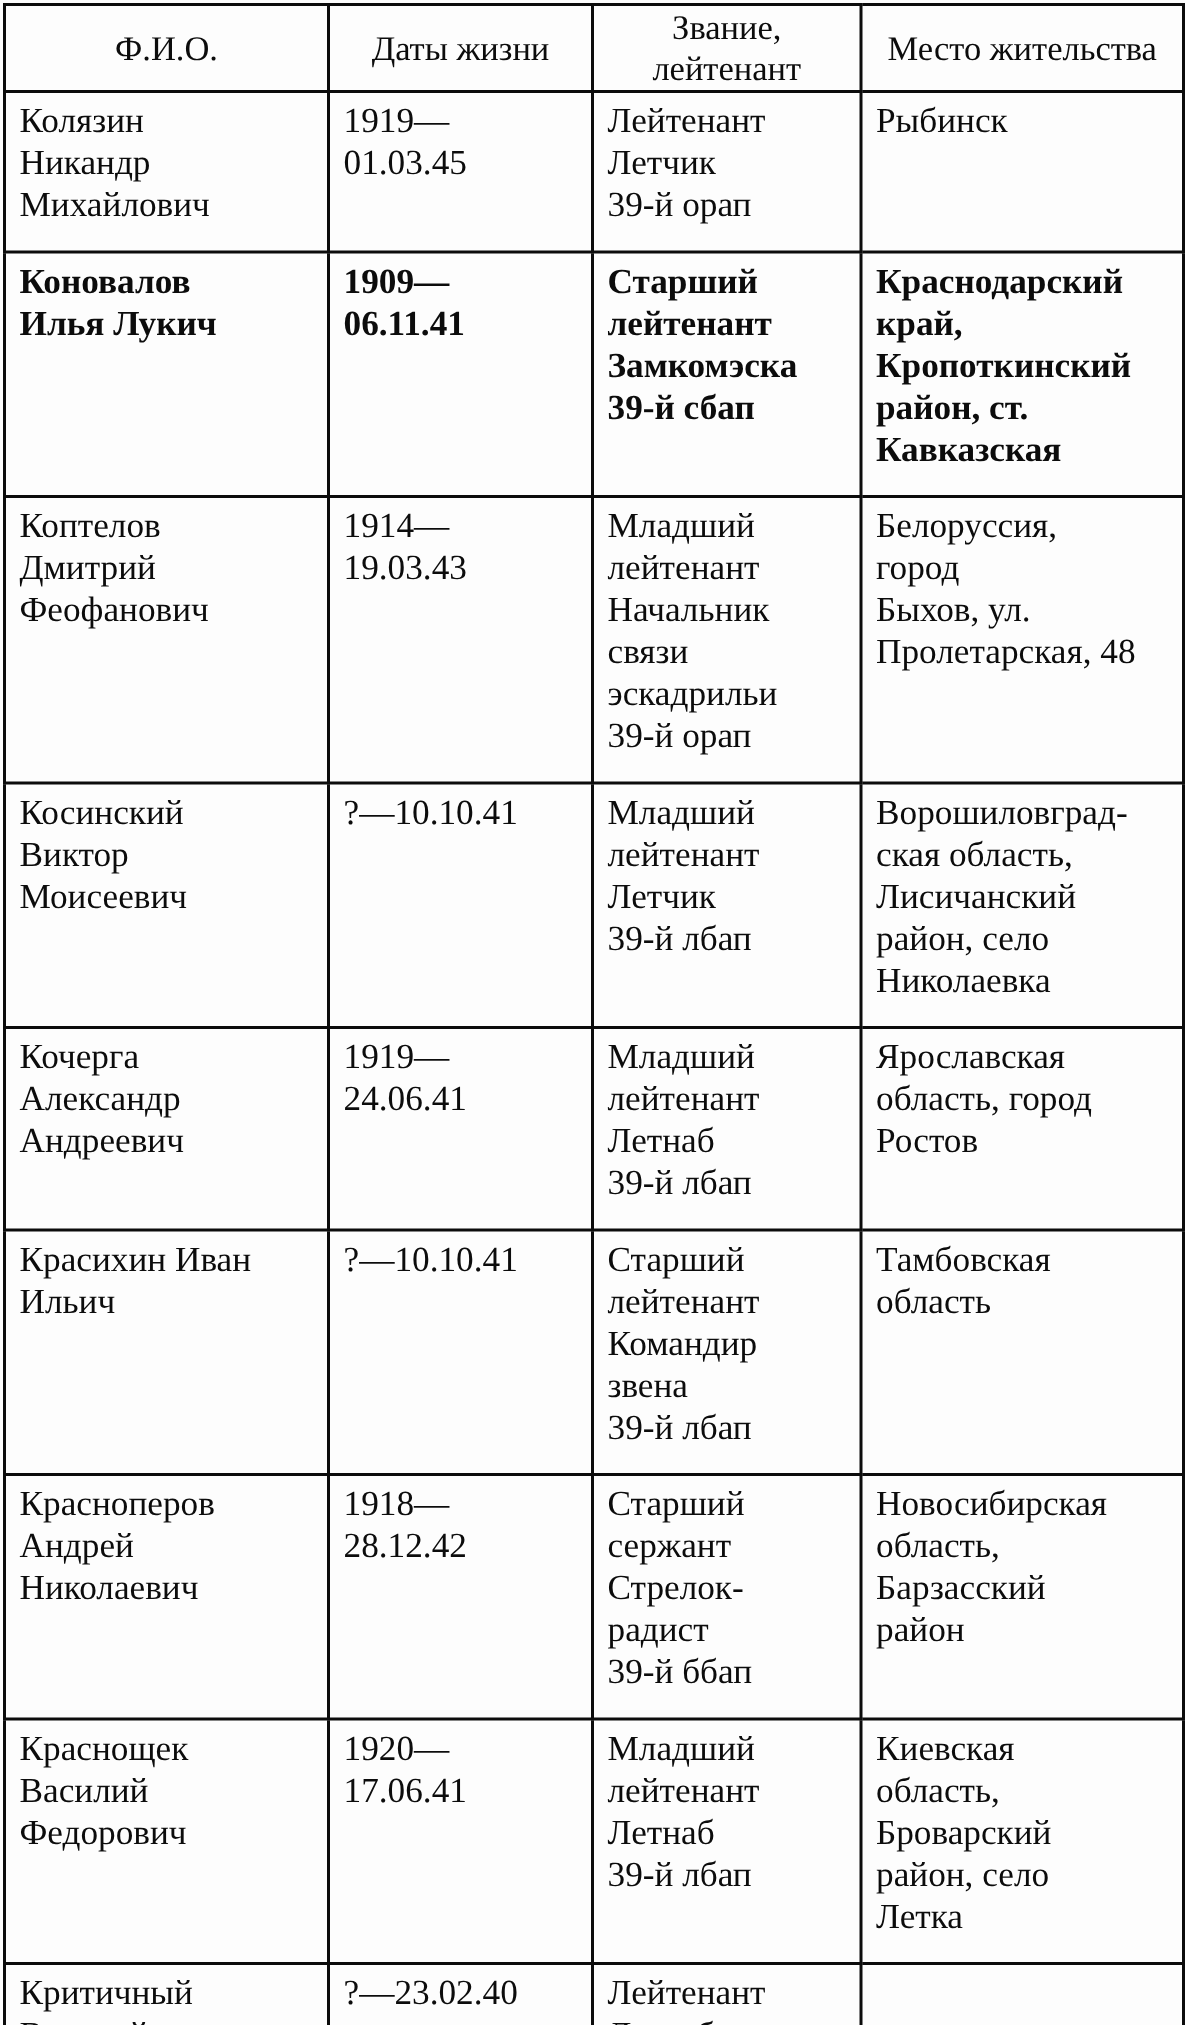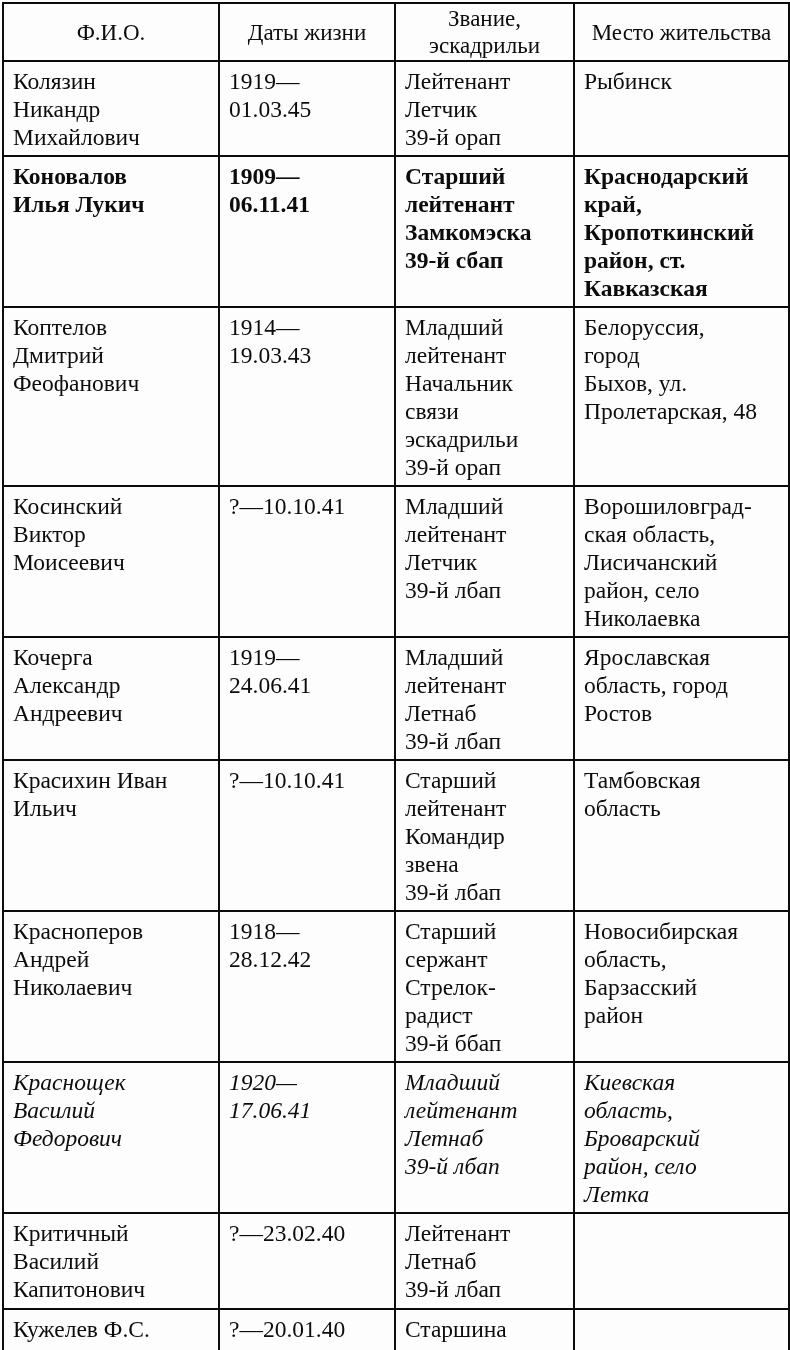--- a/index.html
+++ b/index.html
@@ -36,50 +36,50 @@
     text-align: center;
     vertical-align: middle;
     padding: 1px 2px;
     height: 51px;
   }
   table.roster td {
     font-size: 23.5px;
     line-height: 28px;
     text-align: left;
     vertical-align: top;
-    padding: 5px 4px 4px 9px;
+    padding: 5px 4px 16px 9px;
   }
   
   tbody tr:nth-child(1)  td { height: 81px;  }
   tbody tr:nth-child(2)  td { height: 135px; font-weight: bold; }
   tbody tr:nth-child(3)  td { height: 163px; margin-left: 48px; }
   tbody tr:nth-child(4)  td { height: 134px; }
   tbody tr:nth-child(5)  td { height: 112px; margin-left: 21px; }
   tbody tr:nth-child(6)  td { height: 131px; border-radius: 18px; }
   tbody tr:nth-child(7)  td { height: 137px; }
-  tbody tr:nth-child(8)  td { height: 139px; font-style: italic; }
+  tbody tr:nth-child(8)  td { height: 139px; }
   tbody tr:nth-child(9)  td { height: 85px;  }
   tbody tr:nth-child(10) td { height: 104px; }
 </style>
 </head>
 <body>
 
 <table class="roster">
   <colgroup>
     <col class="c1">
       <col class="c2">
       <col class="c3">
       <col class="c4">
   </colgroup>
   <thead>
     <tr>
       <th>Ф.И.О.</th>
       <th>Даты жизни</th>
       <th>Звание,
-эскадрильи</th>
+лейтенант</th>
       <th>Место жительства</th>
     </tr>
   </thead>
   <tbody>
     <tr>
       <td>Колязин
 Никандр
 Михайлович</td>
       <td>1919—
 01.03.45</td>

